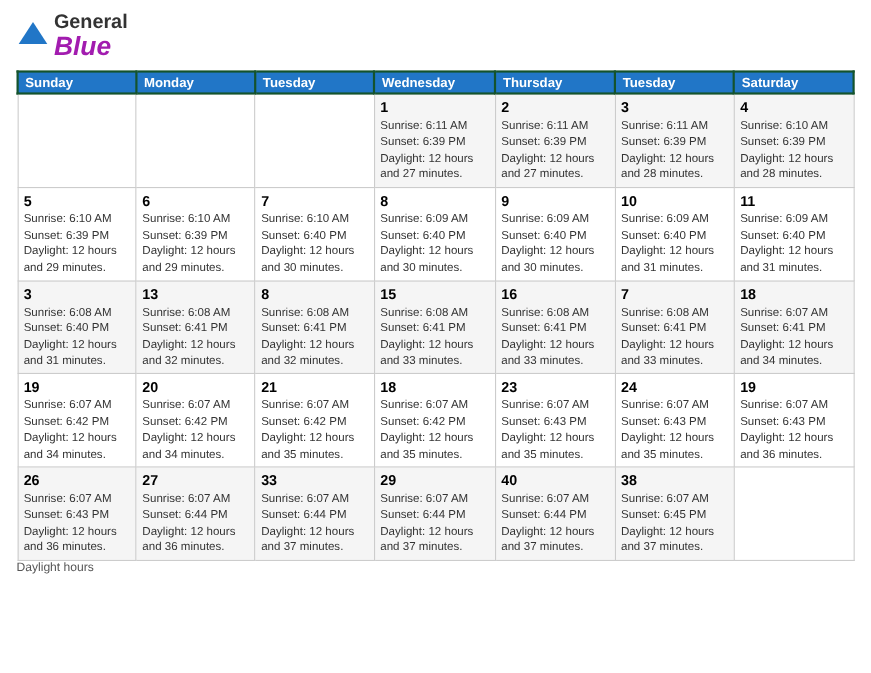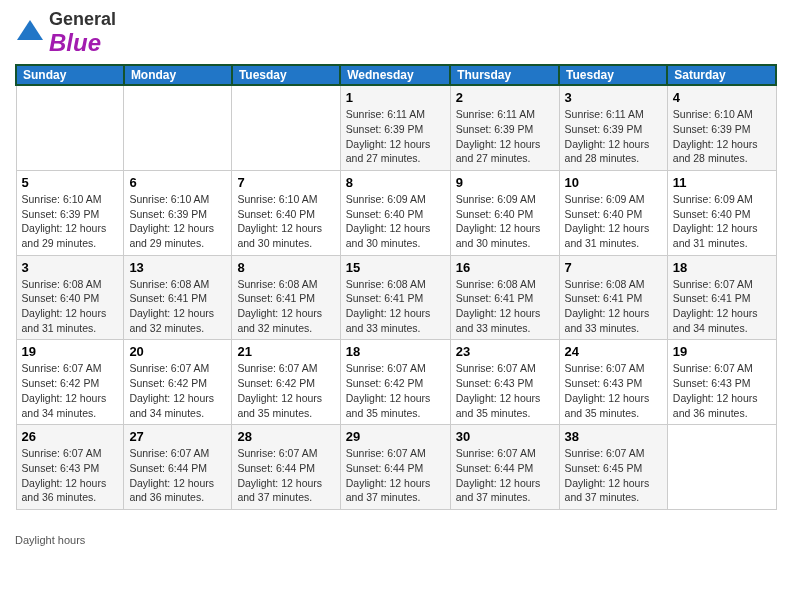--- a/index.html
+++ b/index.html
@@ -90,21 +90,21 @@
     tbody tr:nth-child(odd) td {
       background-color: #f5f5f5;
     }
     tbody tr:nth-child(even) td {
       background-color: #ffffff;
     }
     .empty-cell {
       background-color: inherit !important;
     }
     .footer {
-      margin-top: 24px;
+      margin-top: 0;
       font-size: 11px;
       color: #555;
       text-align: left;
     }
   </style>
 </head>
 <body>
 
 <div class="header">
   <div class="logo">
@@ -326,35 +326,35 @@
 and 36 minutes.</div>
         </td>
         <td>
           <span class="day-number">27</span>
           <div class="day-info" style="white-space: pre-line;">Sunrise: 6:07 AM
 Sunset: 6:44 PM
 Daylight: 12 hours
 and 36 minutes.</div>
         </td>
         <td>
-          <span class="day-number">28</span>
+          <span class="day-number">33</span>
           <div class="day-info" style="white-space: pre-line;">Sunrise: 6:07 AM
 Sunset: 6:44 PM
 Daylight: 12 hours
 and 37 minutes.</div>
         </td>
         <td>
           <span class="day-number">29</span>
           <div class="day-info" style="white-space: pre-line;">Sunrise: 6:07 AM
 Sunset: 6:44 PM
 Daylight: 12 hours
 and 37 minutes.</div>
         </td>
         <td>
-          <span class="day-number">30</span>
+          <span class="day-number">40</span>
           <div class="day-info" style="white-space: pre-line;">Sunrise: 6:07 AM
 Sunset: 6:44 PM
 Daylight: 12 hours
 and 37 minutes.</div>
         </td>
         <td>
           <span class="day-number">38</span>
           <div class="day-info" style="white-space: pre-line;">Sunrise: 6:07 AM
 Sunset: 6:45 PM
 Daylight: 12 hours

